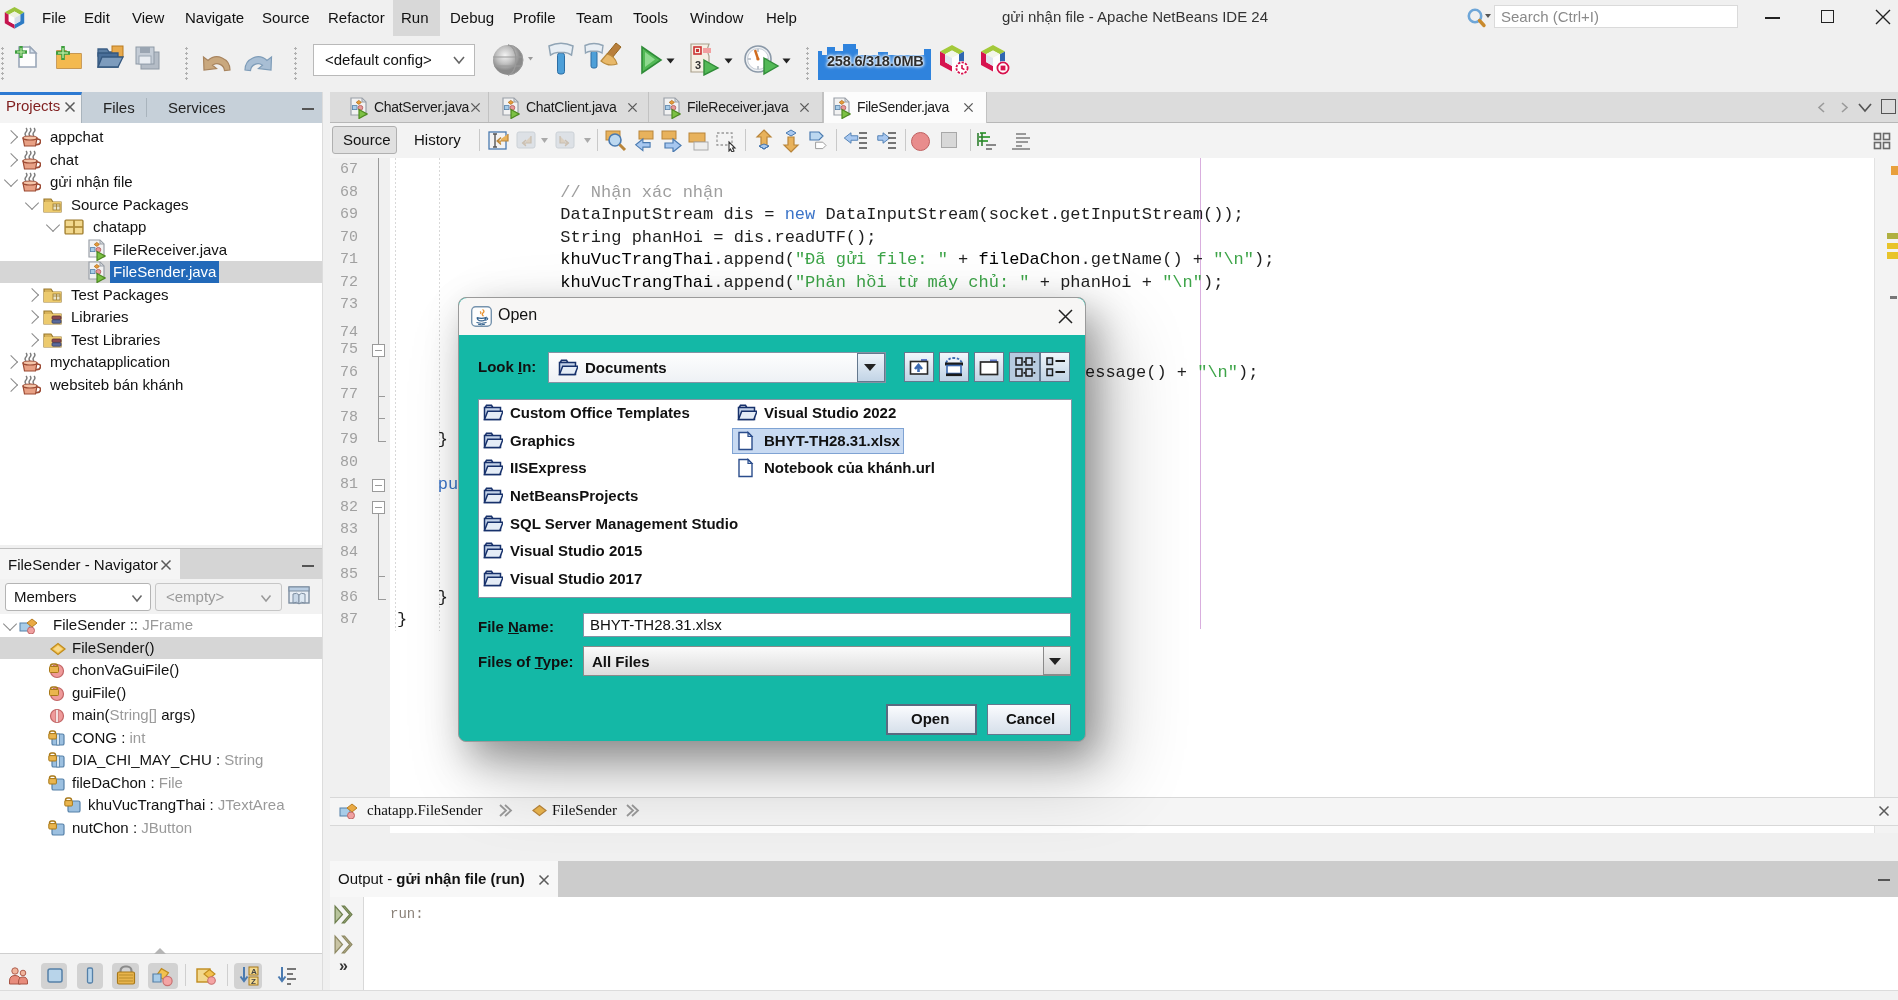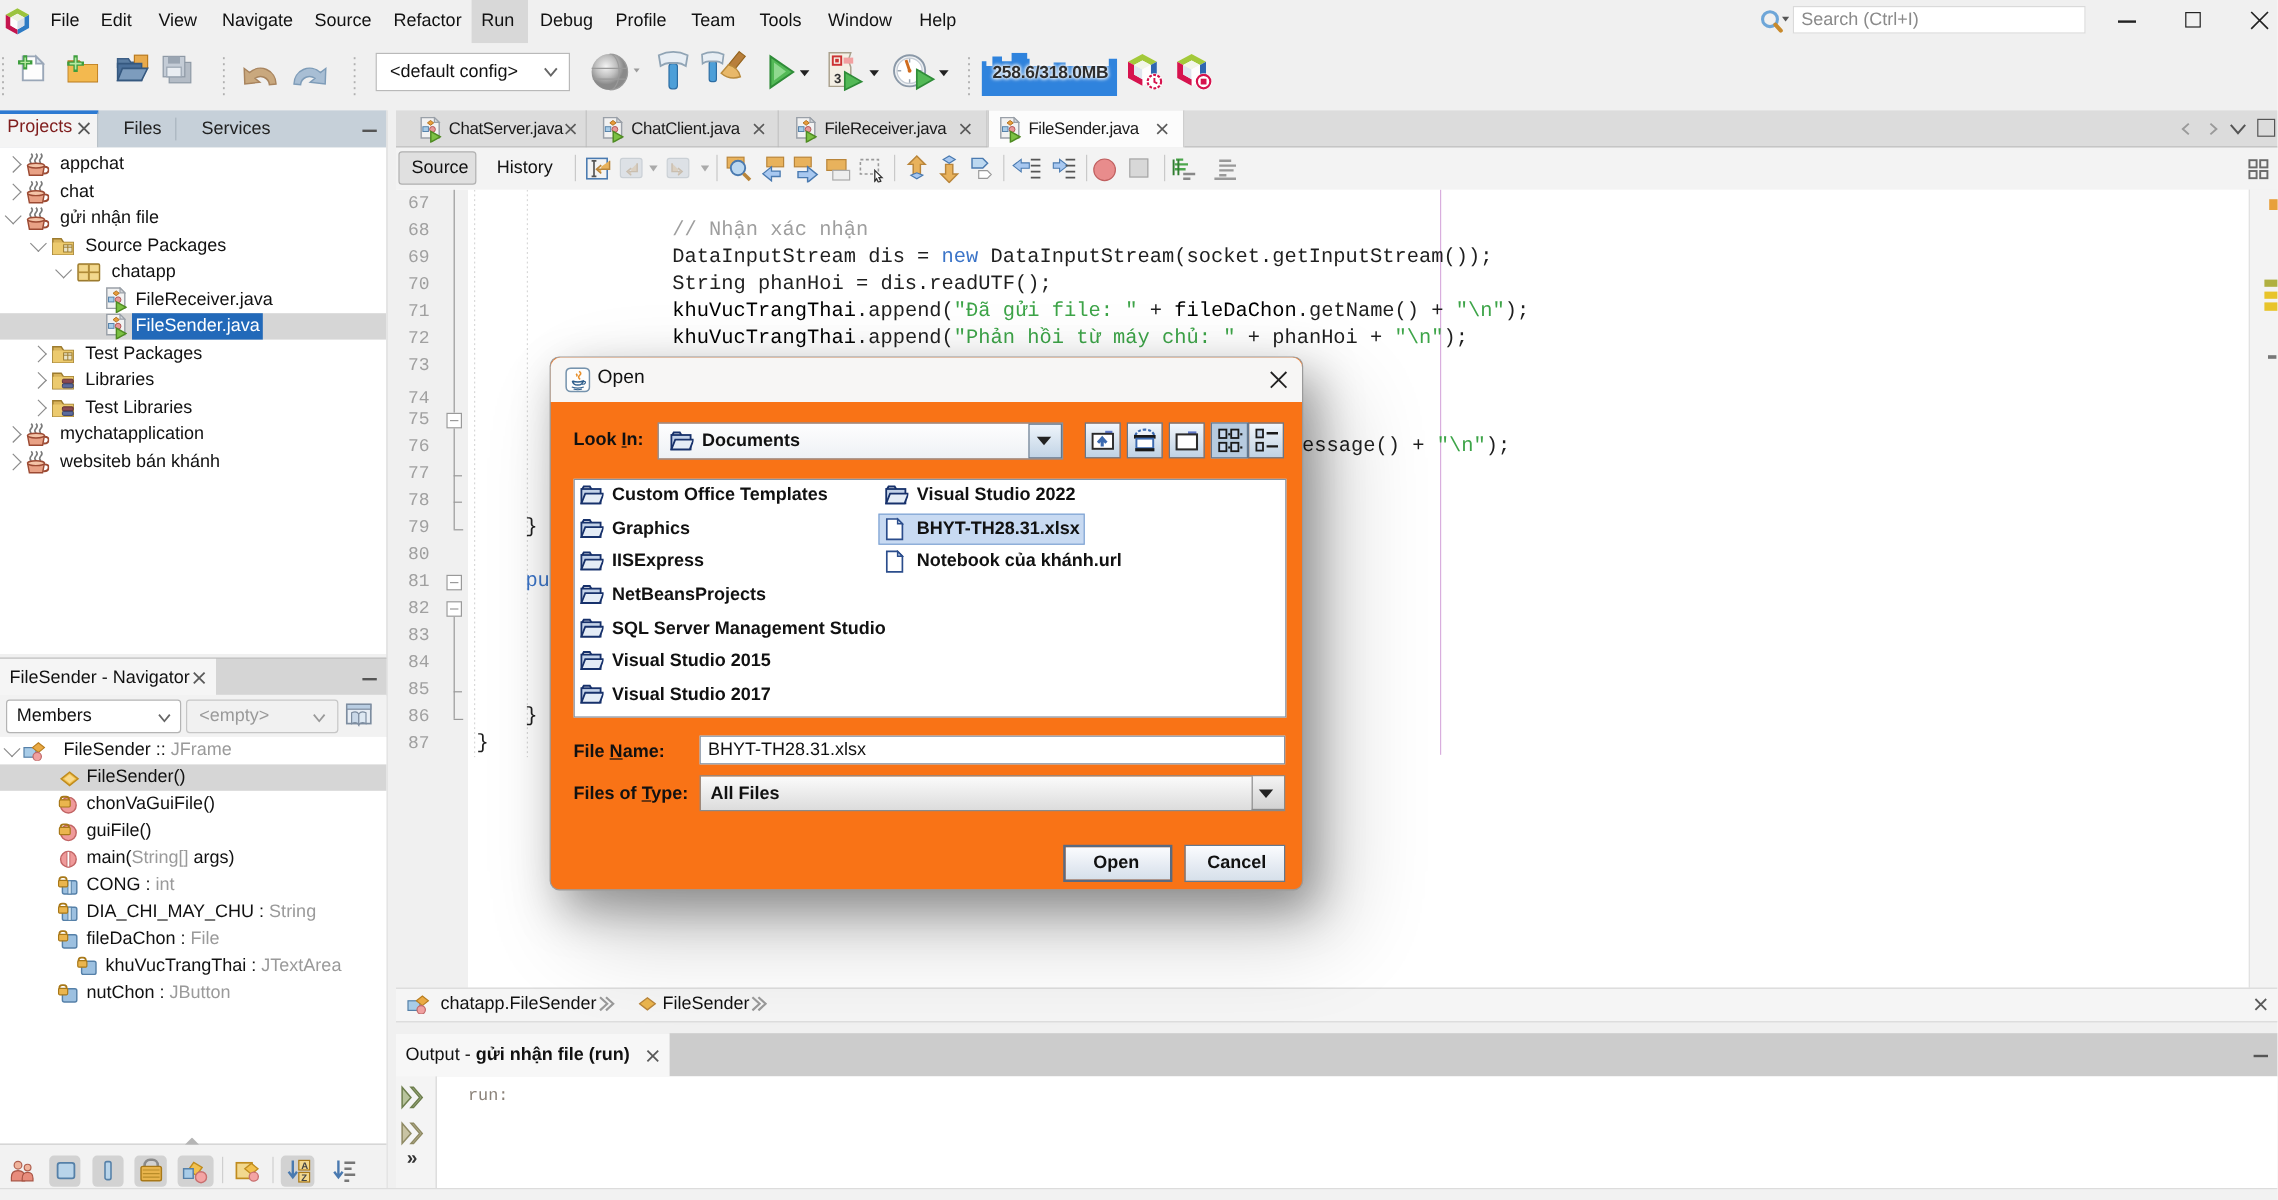--- a/index.html
+++ b/index.html
@@ -35,28 +35,28 @@
 #codearea{left:330px;top:158px;width:1544px;height:675px;background:#fff;overflow:hidden;}
 #gutter{position:absolute;left:0;top:0;width:60px;height:675px;background:#f0f0f0;}
 .lnum{position:absolute;left:0;width:28px;text-align:right;font-family:"Liberation Mono",monospace;font-size:15px;color:#a0a0a0;height:22.5px;line-height:22.5px;}
 .cline{position:absolute;left:67px;font-family:"Liberation Mono",monospace;font-size:17px;line-height:22.5px;height:22.5px;white-space:pre;color:#1f1f1f;}
 .cm{color:#9e9e9e;}
 .kw{color:#3b74c8;}
 .st{color:#3da448;}
 .fd{color:#000000;text-align:center;}
 #errstripe{left:1874px;top:158px;width:24px;height:675px;background:#f3f3f3;border-left:1px solid #e2e2e2;}
 
-#breadcrumb{left:330px;top:823px;width:1568px;height:27px;background:#f5f5f5;border-top:1px solid #d8d8d8;border-bottom:1px solid #d8d8d8;}
+#breadcrumb{left:330px;top:797px;width:1568px;height:27px;background:#f5f5f5;border-top:1px solid #d8d8d8;border-bottom:1px solid #d8d8d8;font-family:Liberation Serif, serif;}
 #outtabs{left:330px;top:861px;width:1568px;height:36px;background:#cccccc;}
 #outtab{position:absolute;left:0;top:0;width:228px;height:36px;background:#f7f7f7;}
 #outbody{left:330px;top:897px;width:1568px;height:93px;background:#fff;}
 #outgutter{position:absolute;left:0;top:0;width:33px;height:93px;background:#f4f4f4;border-right:1px solid #d8d8d8;}
 #botstrip{left:0;top:990px;width:1898px;height:10px;background:#f2f2f2;border-top:1px solid #dcdcdc;box-sizing:border-box;}
 
-#dlg{left:458px;top:297px;width:628px;height:445px;background:#f97316;border:1px solid #9a9a9a;border-radius:8px;box-sizing:border-box;box-shadow:10px 16px 38px rgba(0,0,0,.34), 26px 34px 80px rgba(0,0,0,.20);}
+#dlg{left:458px;top:297px;width:628px;height:445px;background:#14b8a6;border:1px solid #9a9a9a;border-radius:8px;box-sizing:border-box;box-shadow:10px 16px 38px rgba(0,0,0,.34), 26px 34px 80px rgba(0,0,0,.20);}
 #dlgtitle{position:absolute;left:0;top:0;width:100%;height:37px;background:#f7f6f5;border-radius:8px 8px 0 0;}
 .mlabel{position:absolute;font-size:15px;font-weight:bold;color:#111;}
 .mbtn{position:absolute;background:linear-gradient(#f2f7fc,#d6e2ee 55%,#bfd2e4);border:1px solid #64788e;box-sizing:border-box;}
 .marrowbtn{position:absolute;background:linear-gradient(#eef4fa,#c2d4e6);border:1px solid #64788e;box-sizing:border-box;}
 .tri{position:absolute;width:0;height:0;border-left:6px solid transparent;border-right:6px solid transparent;border-top:7px solid #222;}
 .flist-item{position:absolute;font-size:15px;font-weight:bold;color:#111;height:22px;line-height:22px;white-space:nowrap;}
 </style>
 </head>
 <body>
 
@@ -77,20 +77,21 @@
  <span class="menuitem" style="left:185px">Navigate</span>
  <span class="menuitem" style="left:262px">Source</span>
  <span class="menuitem" style="left:328px">Refactor</span>
  <span class="menuitem" style="left:401px">Run</span>
  <span class="menuitem" style="left:450px">Debug</span>
  <span class="menuitem" style="left:513px">Profile</span>
  <span class="menuitem" style="left:576px">Team</span>
  <span class="menuitem" style="left:633px">Tools</span>
  <span class="menuitem" style="left:690px">Window</span>
  <span class="menuitem" style="left:766px">Help</span>
+ <span id="titletext" style="left:1002px">gửi nhận file - Apache NetBeans IDE 24</span>
  <svg class="abs" style="left:1465px;top:6px" width="28" height="24" viewBox="0 0 28 24">
   <circle cx="10" cy="10" r="6.2" fill="none" stroke="#6ea6d8" stroke-width="2.6"></circle>
   <line x1="14.5" y1="14.5" x2="19" y2="19.5" stroke="#c98a2c" stroke-width="3.4" stroke-linecap="round"></line>
   <polygon points="20,8 26,8 23,12" fill="#555"></polygon>
  </svg>
  <div class="abs" style="left:1494px;top:5px;width:244px;height:23px;background:#fff;border:1px solid #dadada;box-sizing:border-box"></div>
  <span class="abs" style="left:1501px;top:5px;font-size:15px;color:#8a8a8a;line-height:23px">Search (Ctrl+I)</span>
  <div class="abs" style="left:1765px;top:17px;width:15px;height:1.6px;background:#222"></div>
  <div class="abs" style="left:1821px;top:10px;width:13px;height:13px;border:1.4px solid #222;box-sizing:border-box"></div>
  <svg class="abs" style="left:1874px;top:8px" width="18" height="18" viewBox="0 0 18 18">

